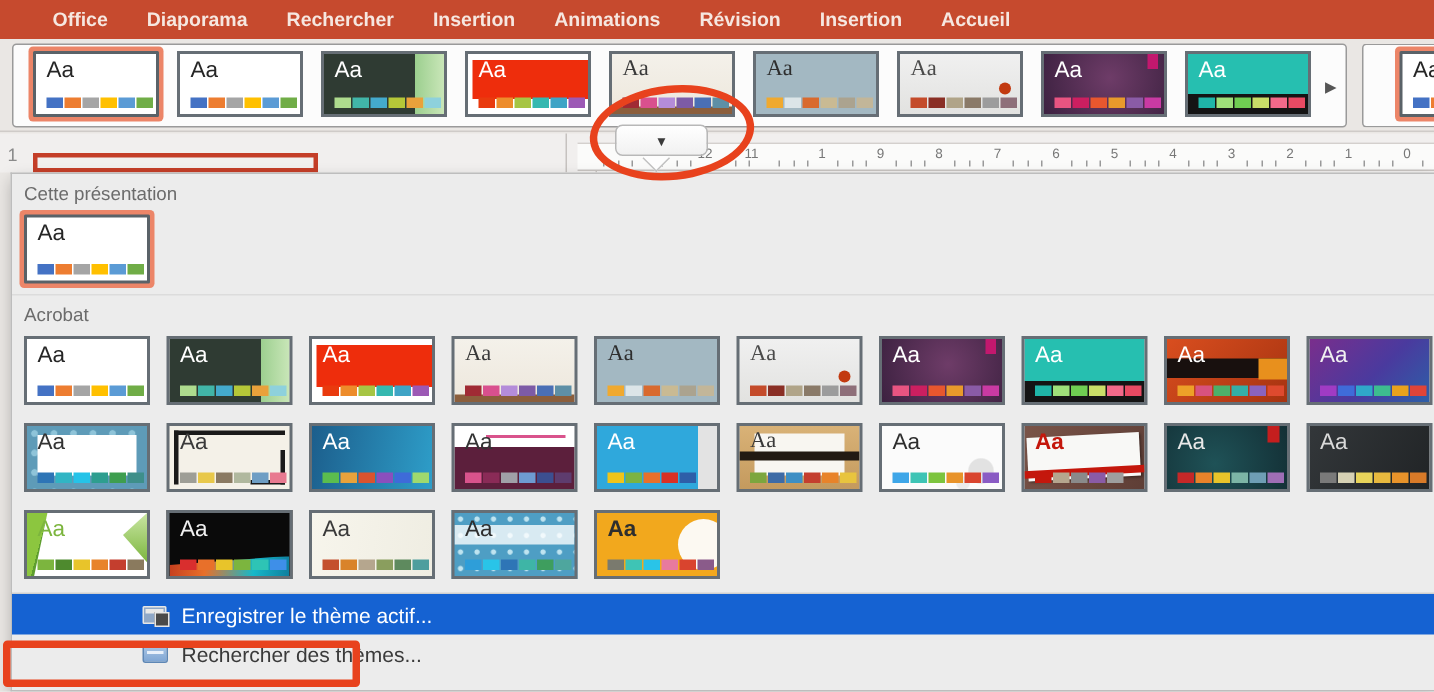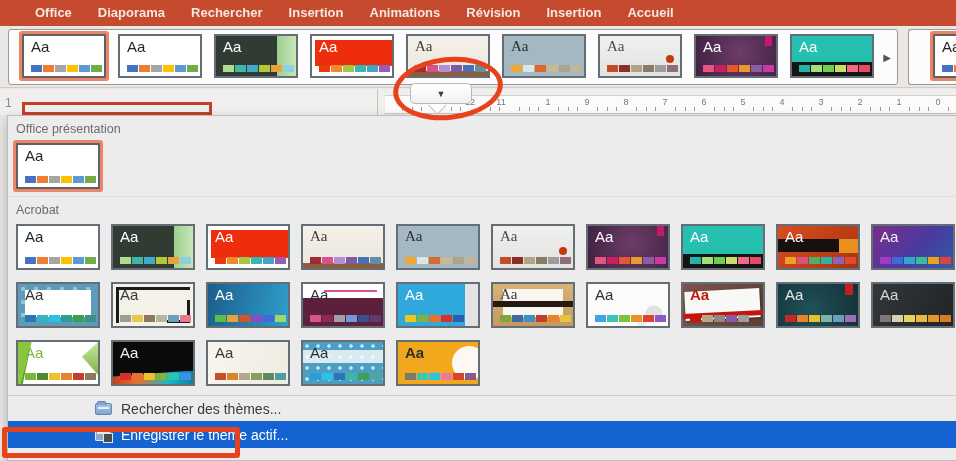--- a/index.html
+++ b/index.html
@@ -288,21 +288,21 @@
     <i class="tick" style="left: 543.25px;"></i>
     <i class="tick" style="left: 562.75px;"></i>
   </div>
 
 <div class="drop-tail"></div>
 <div class="drop-btn">
   <span>▼</span>
 </div>
 
 <div class="panel">
-  <div class="sec-hdr">Office présentation</div>
+  <div class="sec-hdr">Cette présentation</div>
   <div class="one-theme" id="thisPres">
       <div class="thumb sel" style="background: rgb(255, 255, 255);">
         <span class="aa" style="color: rgb(38, 38, 38);">Aa</span>
         <div class="sw">
           <i style="background: rgb(68, 114, 196);"></i>
           <i style="background: rgb(237, 125, 49);"></i>
           <i style="background: rgb(165, 165, 165);"></i>
           <i style="background: rgb(255, 192, 0);"></i>
           <i style="background: rgb(91, 155, 213);"></i>
           <i style="background: rgb(112, 173, 71);"></i>
@@ -595,29 +595,29 @@
           <i style="background: rgb(122, 122, 110);"></i>
           <i style="background: rgb(62, 196, 181);"></i>
           <i style="background: rgb(41, 196, 232);"></i>
           <i style="background: rgb(232, 122, 158);"></i>
           <i style="background: rgb(217, 68, 46);"></i>
           <i style="background: rgb(138, 91, 138);"></i>
         </div>
       </div>
     </div>
   <div class="menu">
+    <div class="menu-item hl">
+      <span class="mi-icon">
+          <span class="saveic"></span>
+        </span>
+      <span>Enregistrer le thème actif...</span>
+    </div>
     <div class="menu-item">
       <span class="mi-icon">
           <span class="folder"></span>
         </span>
       <span>Rechercher des thèmes...</span>
     </div>
-    <div class="menu-item hl">
-      <span class="mi-icon">
-          <span class="saveic"></span>
-        </span>
-      <span>Enregistrer le thème actif...</span>
-    </div>
   </div>
 </div>
 
 <div class="annot-ellipse"></div>
 <div class="annot-rect"></div>
 
 </body></html>

